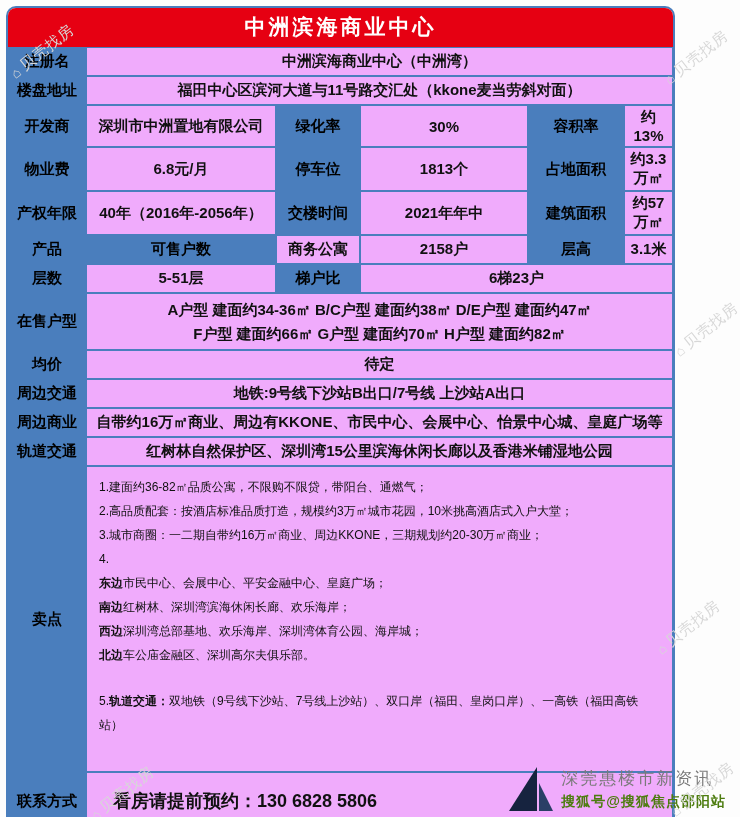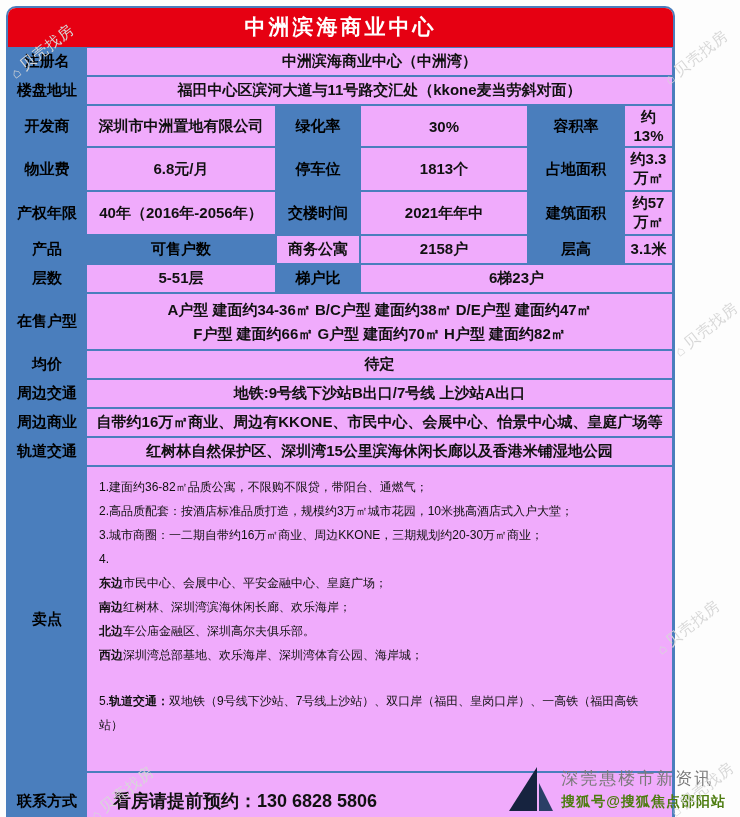--- a/index.html
+++ b/index.html
@@ -152,22 +152,22 @@
 
   <div class="row r2">
     <div class="c lbl">卖点</div>
     <div class="c val sell">
       <div class="ln">1.建面约36-82㎡品质公寓，不限购不限贷，带阳台、通燃气；</div>
       <div class="ln">2.高品质配套：按酒店标准品质打造，规模约3万㎡城市花园，10米挑高酒店式入户大堂；</div>
       <div class="ln">3.城市商圈：一二期自带约16万㎡商业、周边KKONE，三期规划约20-30万㎡商业；</div>
       <div class="ln">4.</div>
       <div class="ln"><b>东边</b><span>市民中心、会展中心、平安金融中心、皇庭广场；</span></div>
       <div class="ln"><b>南边</b><span>红树林、深圳湾滨海休闲长廊、欢乐海岸；</span></div>
+      <div class="ln"><b>西边</b><span>深圳湾总部基地、欢乐海岸、深圳湾体育公园、海岸城；</span></div>
       <div class="ln"><b>北边</b><span>车公庙金融区、深圳高尔夫俱乐部。</span></div>
-      <div class="ln"><b>西边</b><span>深圳湾总部基地、欢乐海岸、深圳湾体育公园、海岸城；</span></div>
       <div class="gap"></div>
       <div class="ln"><span>5.</span><b>轨道交通：</b><span>双地铁（9号线下沙站、7号线上沙站）、双口岸（福田、皇岗口岸）、一高铁（福田高铁站）</span></div>
     </div>
   </div>
 
   <div class="row r2">
     <div class="c lbl">联系方式</div>
     <div class="c val contact-val">看房请提前预约：130 6828 5806</div>
   </div>
 </div>

